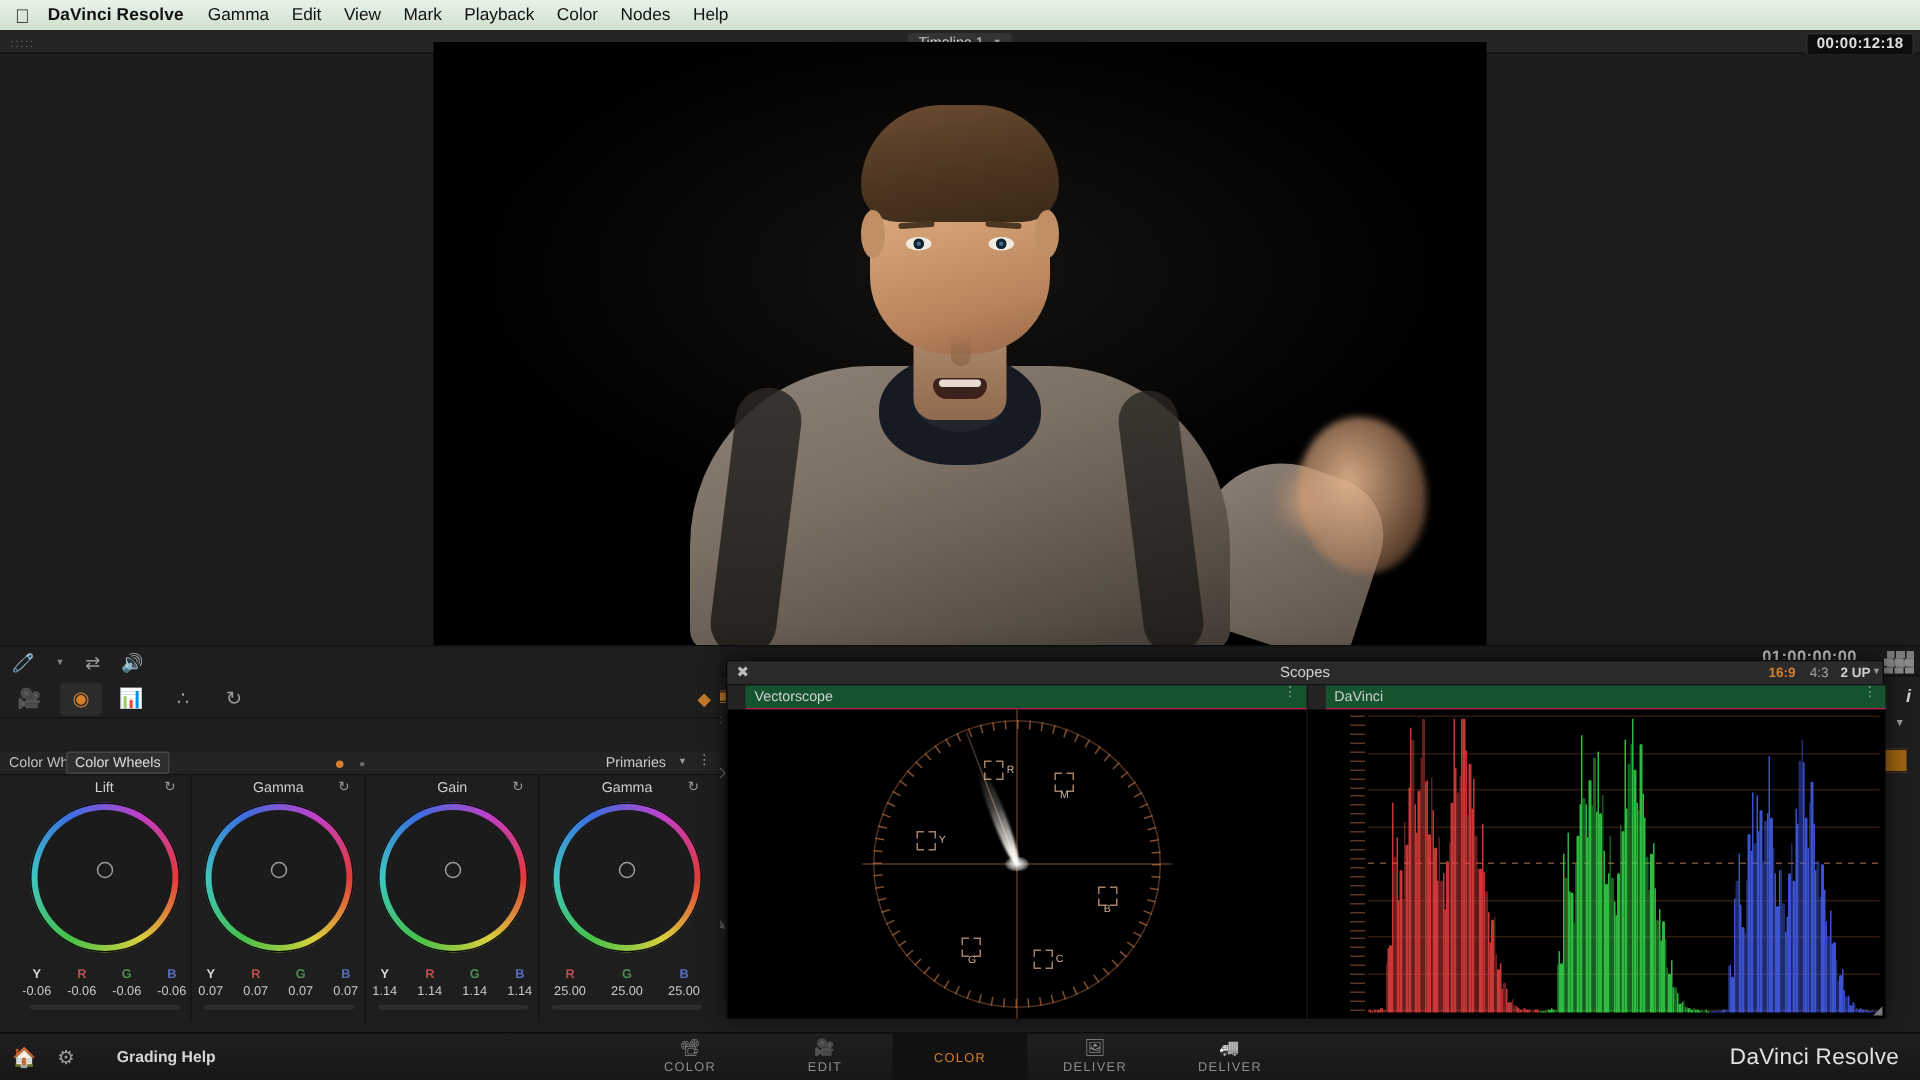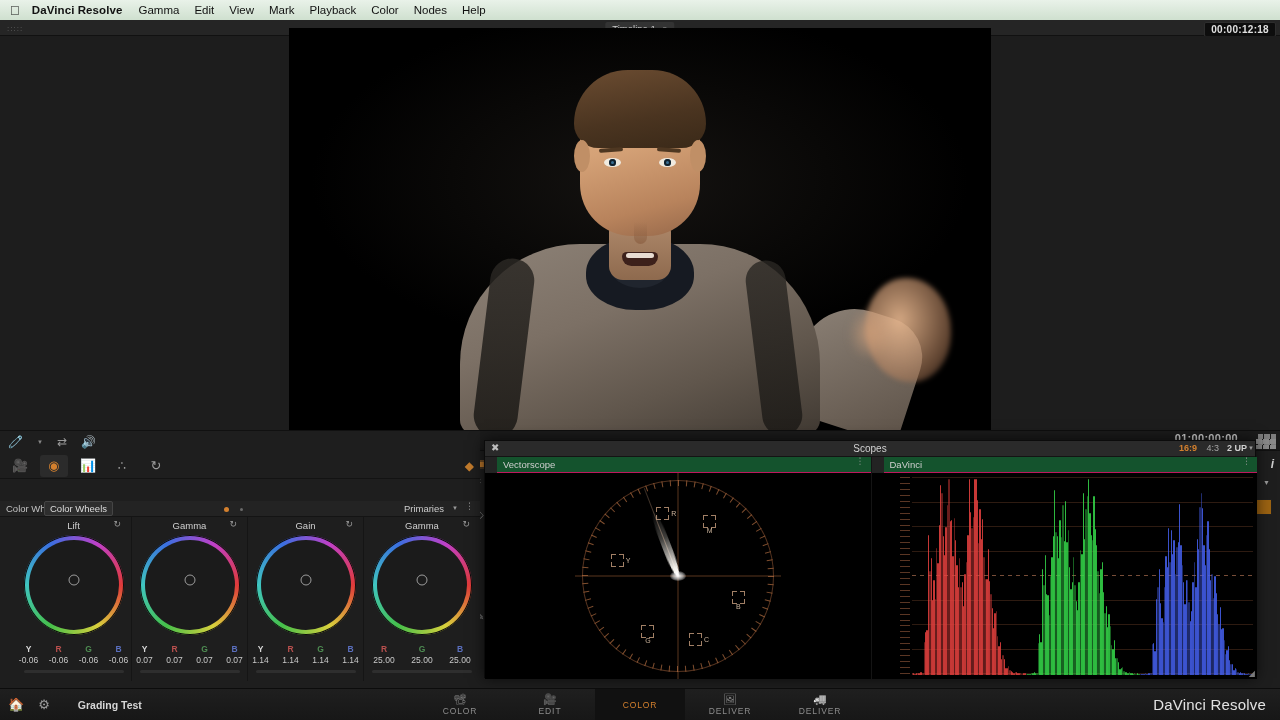--- a/index.html
+++ b/index.html
@@ -128,21 +128,21 @@
   .wheels-hdr .lbl { position:absolute; left:6px; top:2px; font-size:9.5px; color:#c2c2c2; }
   .wheels-hdr .dot1 { position:absolute; left:224px; top:6px; width:5px; height:5px;
     border-radius:50%; background:#d4802e; }
   .wheels-hdr .dot2 { position:absolute; left:240px; top:7px; width:3px; height:3px;
     border-radius:50%; background:#6a6a6a; }
   .wheels-hdr .prim { position:absolute; right:36px; top:2px; font-size:9.5px; color:#ccc; }
   .wheels-hdr .cv { position:absolute; right:22px; top:4px; font-size:6px; color:#999; }
   .wheels-hdr .kebab { position:absolute; right:6px; top:2px; font-size:9px; color:#999;
     letter-spacing:0; line-height:.8; }
 
-  .wheelrow { position:absolute; left:0; top:86px; width:480px; height:164px; display:flex;justify-content:flex-end; }
+  .wheelrow { position:absolute; left:12px; top:86px; width:480px; height:164px; display:flex; }
   .wcell { position:relative; width:116px; height:164px; border-right:1px solid #151515; }
   .wcell:last-child { border-right:none; }
   .wtitle { position:absolute; left:0; top:3px; width:100%; text-align:center;
     font-size:9.5px; color:#cfcfcf; }
   .wreset { position:absolute; right:10px; top:2px; font-size:9px; color:#9a9a9a; }
   .wheel { position:absolute; left:50%; top:18px; transform:translateX(-50%);
     width:100px; height:100px; border-radius:50%;
     background:conic-gradient(from 90deg,
       #e03a3a 0deg,#d8d03c 60deg,#46c04a 120deg,#3fc5c0 180deg,
       #3a6fe0 240deg,#c040c8 300deg,#e03a3a 360deg);
@@ -982,21 +982,21 @@
         <span class="sc-resize">◢</span>
       </div>
 
     </div>
   </div>
 
   <div class="bottomnav">
     <div class="bn-left">
       <span class="ic">🏠</span>
       <span class="ic">⚙</span>
-      <span class="proj">Grading Test</span>
+      <span class="proj">Grading Help</span>
     </div>
     <div class="bn-center">
       <div class="navbtn nav-media">
         <span class="glyph">📽</span>
         <span class="lb">COLOR</span>
       </div>
       <div class="navbtn nav-edit">
         <span class="glyph">🎥</span>
         <span class="lb">EDIT</span>
       </div>

